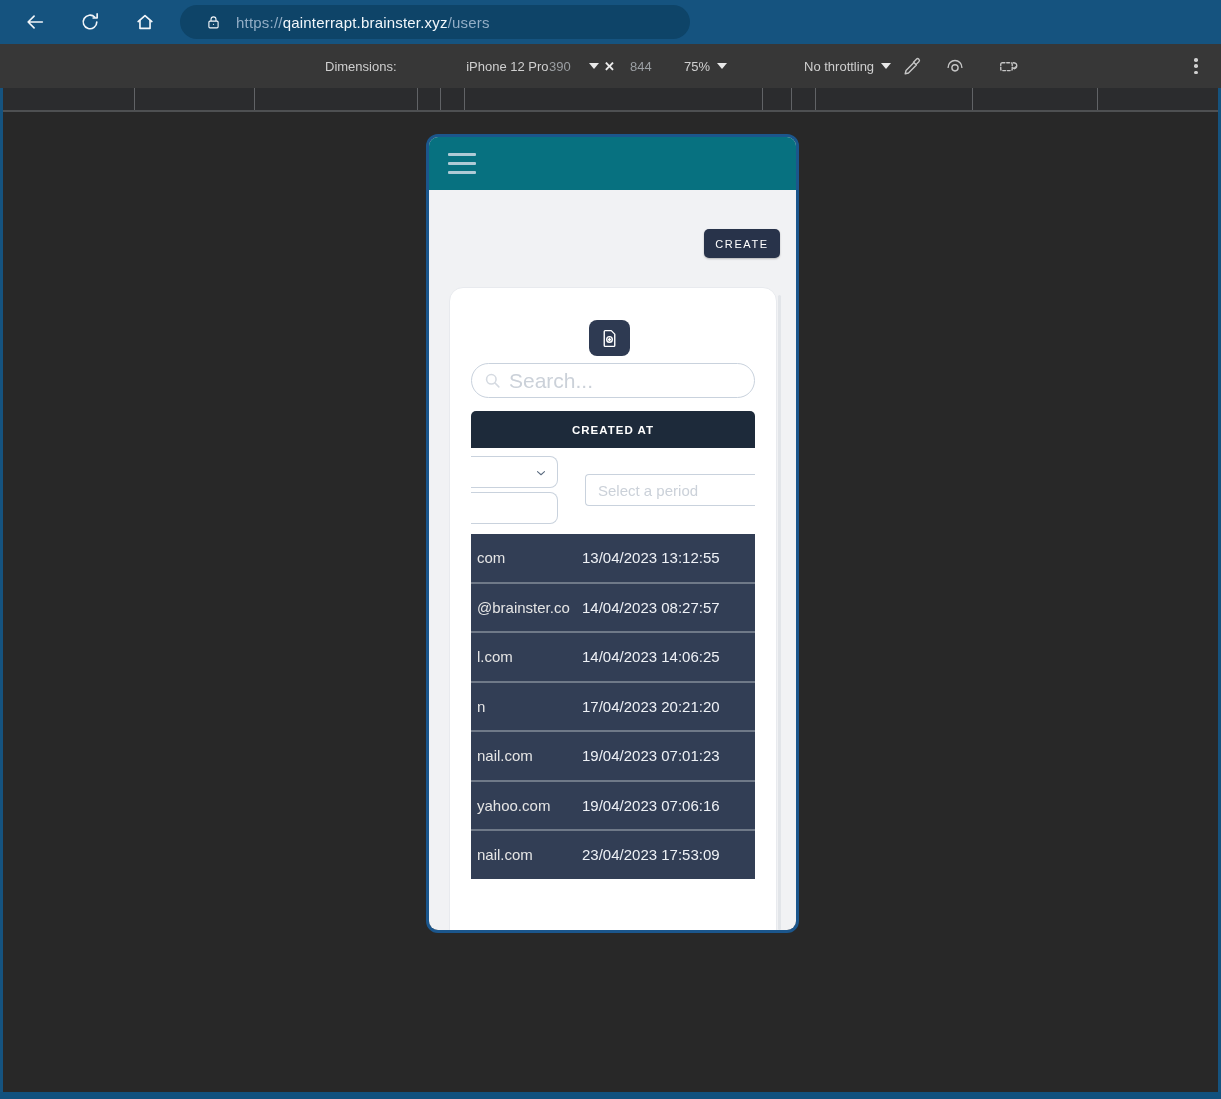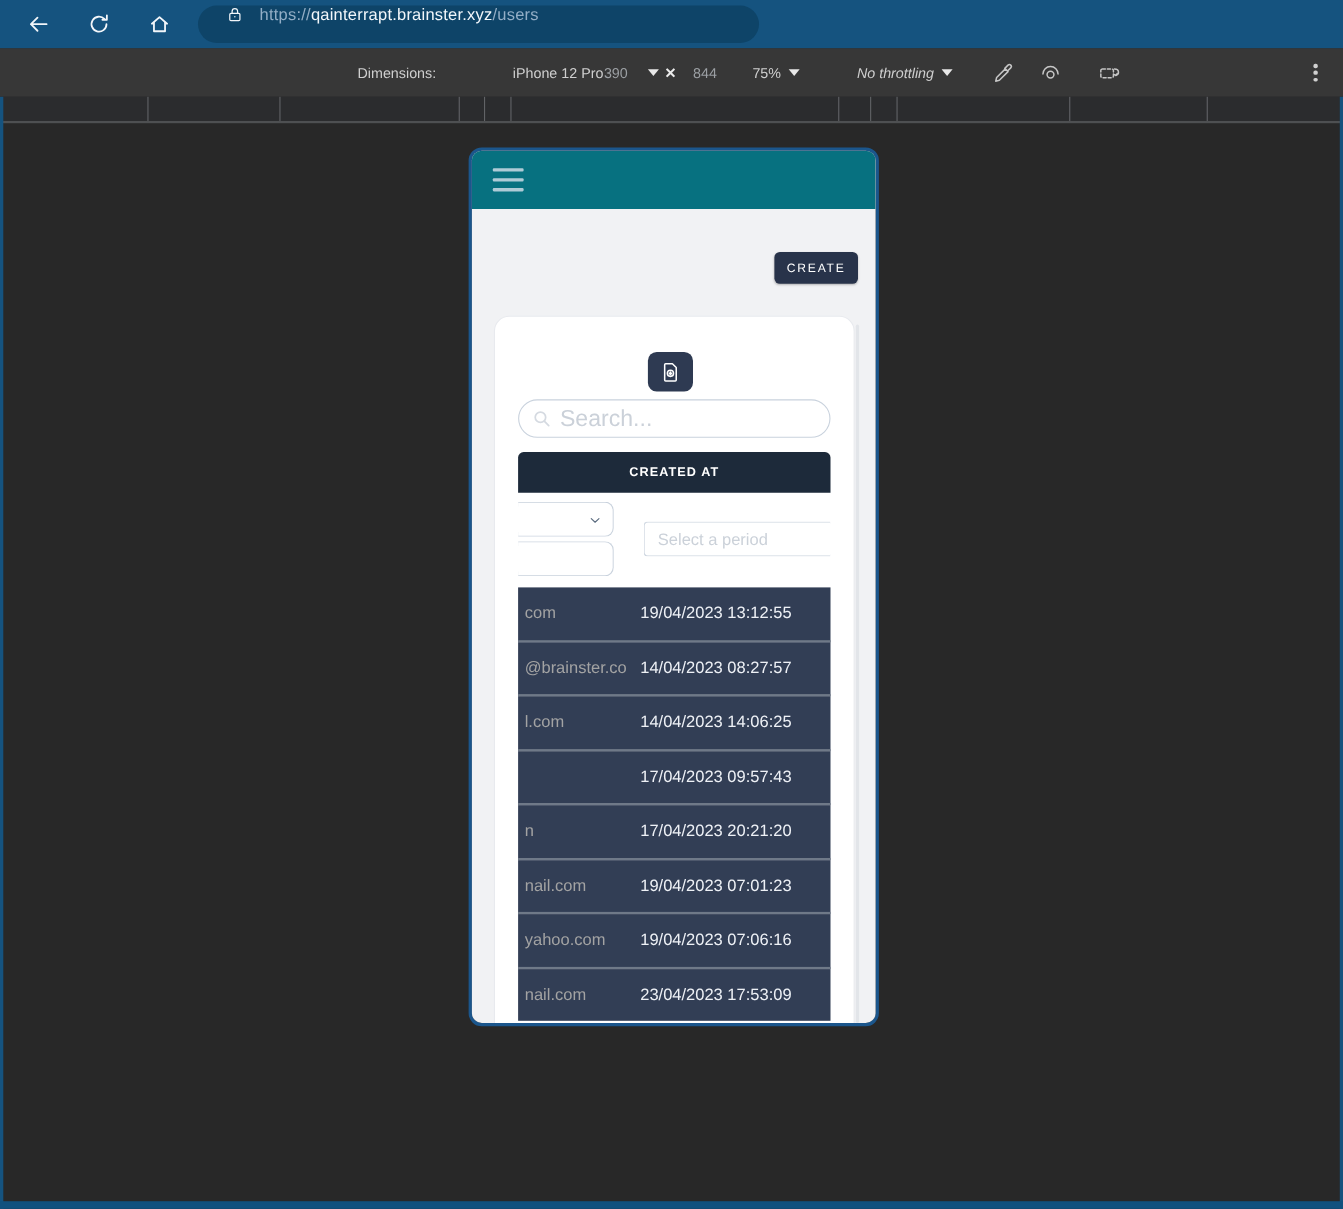--- a/index.html
+++ b/index.html
@@ -4,21 +4,21 @@
 <style>
   * { margin:0; padding:0; box-sizing:border-box; }
   html,body { background:#1a1a1a; }
   body { font-family:"Liberation Sans", sans-serif; }
   .stage { position:relative; width:1221px; height:1099px; overflow:hidden; background:#282828; }
 
   
   .topbar { position:absolute; left:0; top:0; width:1221px; height:44px; background:#15537F; }
   .navbtn { position:absolute; top:11px; width:22px; height:22px; cursor:pointer; }
   .navbtn svg { width:22px; height:22px; stroke:#f2f6fa; fill:none; stroke-width:1.8; stroke-linecap:round; stroke-linejoin:round; }
-  .urlpill { position:absolute; left:180px; top:5px; width:510px; height:34px; background:#0E4468; border-radius:17px; display:flex; align-items:flex-start; }
+  .urlpill { position:absolute; left:180px; top:5px; width:510px; height:34px; background:#0E4468; border-radius:17px; display:flex; align-items:center; }
   .lock { width:17px; height:17px; margin-left:25px; stroke:#f2f6fa; fill:none; stroke-width:1.6; }
   .urltext { margin-left:14px; font-size:15px; letter-spacing:.2px; white-space:nowrap; }
   .url-dim { color:#93AEC6; }
   .url-domain { color:#F2F7FB; }
 
   
   .dtbar { position:absolute; left:0; top:44px; width:1221px; height:44px; background:#373737; color:#CFCFCF; font-size:13px; }
   .dt-item { position:absolute; top:0; height:44px; display:flex; align-items:center; white-space:nowrap; cursor:pointer; }
   .dt-num { color:#9B9FA3; cursor:text; }
   .caret { width:0; height:0; border-left:5px solid transparent; border-right:5px solid transparent; border-top:6px solid #E8E8E8; margin-left:7px; }
@@ -65,21 +65,21 @@
 
   .filter-select { position:absolute; left:21px; top:168px; width:87px; height:32px; background:#fff; border:1px solid #C9D2DD; border-left:none; border-radius:0 8px 8px 0; cursor:pointer; }
   .filter-select svg { position:absolute; right:9px; top:9px; width:14px; height:14px; stroke:#5A6B7F; fill:none; stroke-width:1.8; stroke-linecap:round; stroke-linejoin:round; }
   .filter-input2 { position:absolute; left:21px; top:204px; width:87px; height:32px; background:#fff; border:1px solid #C9D2DD; border-left:none; border-radius:0 8px 8px 0; outline:none; }
   .period-input { position:absolute; left:135px; top:186px; width:170px; height:32px; background:#fff; border:1px solid #C9D2DD; border-right:none; border-radius:4px 0 0 4px;
     outline:none; padding-left:12px; font-size:15px; color:#333; font-family:"Liberation Sans",sans-serif; }
 
   .trows { position:absolute; left:21px; top:246px; width:284px; }
   .trow { position:relative; height:49.5px; background:#323E55; border-bottom:2px solid #6F7988; cursor:pointer; }
   .trow:last-child { border-bottom:none; height:47.5px; }
-  .temail { position:absolute; left:6px; top:0; line-height:47.5px; color:#a3a3a3; font-size:15px; white-space:nowrap;text-align:right; }
+  .temail { position:absolute; left:6px; top:0; line-height:47.5px; color:#e5e5e5; font-size:15px; white-space:nowrap;text-align:right; }
   .tdate { position:absolute; left:111px; top:0; line-height:47.5px; color:#EEF1F6; font-size:15px; white-space:nowrap; }
 </style>
 </head>
 <body>
 
 <div class="stage">
 
   <div class="topbar">
     <div class="navbtn" style="left:24px;">
       <svg viewBox="0 0 24 24">
@@ -119,21 +119,21 @@
     <div class="dt-item dt-x" style="left:604px;">
         <span>✕</span>
       </div>
     <div class="dt-item dt-num" style="left:630px;">
         <span>844</span>
       </div>
     <div class="dt-item" style="left:684px;">
       <span>75%</span>
       <span class="caret"></span>
     </div>
-    <div class="dt-item" style="left:779px;font-style:italic;">
+    <div class="dt-item" style="left:804px;">
       <span>No throttling</span>
       <span class="caret"></span>
     </div>
     <div class="dticon" style="left:902px;">
       <svg viewBox="0 0 24 24">
           <path d="M3.5 20.5l.9-3.6 8.6-8.6 2.7 2.7-8.6 8.6z"></path>
           <path d="M12.5 7.8l3.2-3.2a1.9 1.9 0 0 1 2.7 2.7l-3.2 3.2"></path>
         </svg>
     </div>
     <div class="dticon" style="left:944px;">
@@ -207,33 +207,29 @@
           <svg viewBox="0 0 24 24">
               <path d="M6 9.5l6 5.5 6-5.5"></path>
             </svg>
         </div>
         <input class="filter-input2" type="text" style="">
         <input class="period-input" type="text" placeholder="Select a period" style="">
 
         <div class="trows">
             <div class="trow">
               <span class="temail">com</span>
-              <span class="tdate">19/04/2023 13:12:55</span>
+              <span class="tdate">13/04/2023 13:12:55</span>
             </div>
             <div class="trow">
               <span class="temail">@brainster.co</span>
               <span class="tdate">14/04/2023 08:27:57</span>
             </div>
             <div class="trow">
               <span class="temail">l.com</span>
               <span class="tdate">14/04/2023 14:06:25</span>
-            </div>
-            <div class="trow">
-              <span class="temail"></span>
-              <span class="tdate">17/04/2023 09:57:43</span>
             </div>
             <div class="trow">
               <span class="temail">n</span>
               <span class="tdate">17/04/2023 20:21:20</span>
             </div>
             <div class="trow">
               <span class="temail">nail.com</span>
               <span class="tdate">19/04/2023 07:01:23</span>
             </div>
             <div class="trow">

